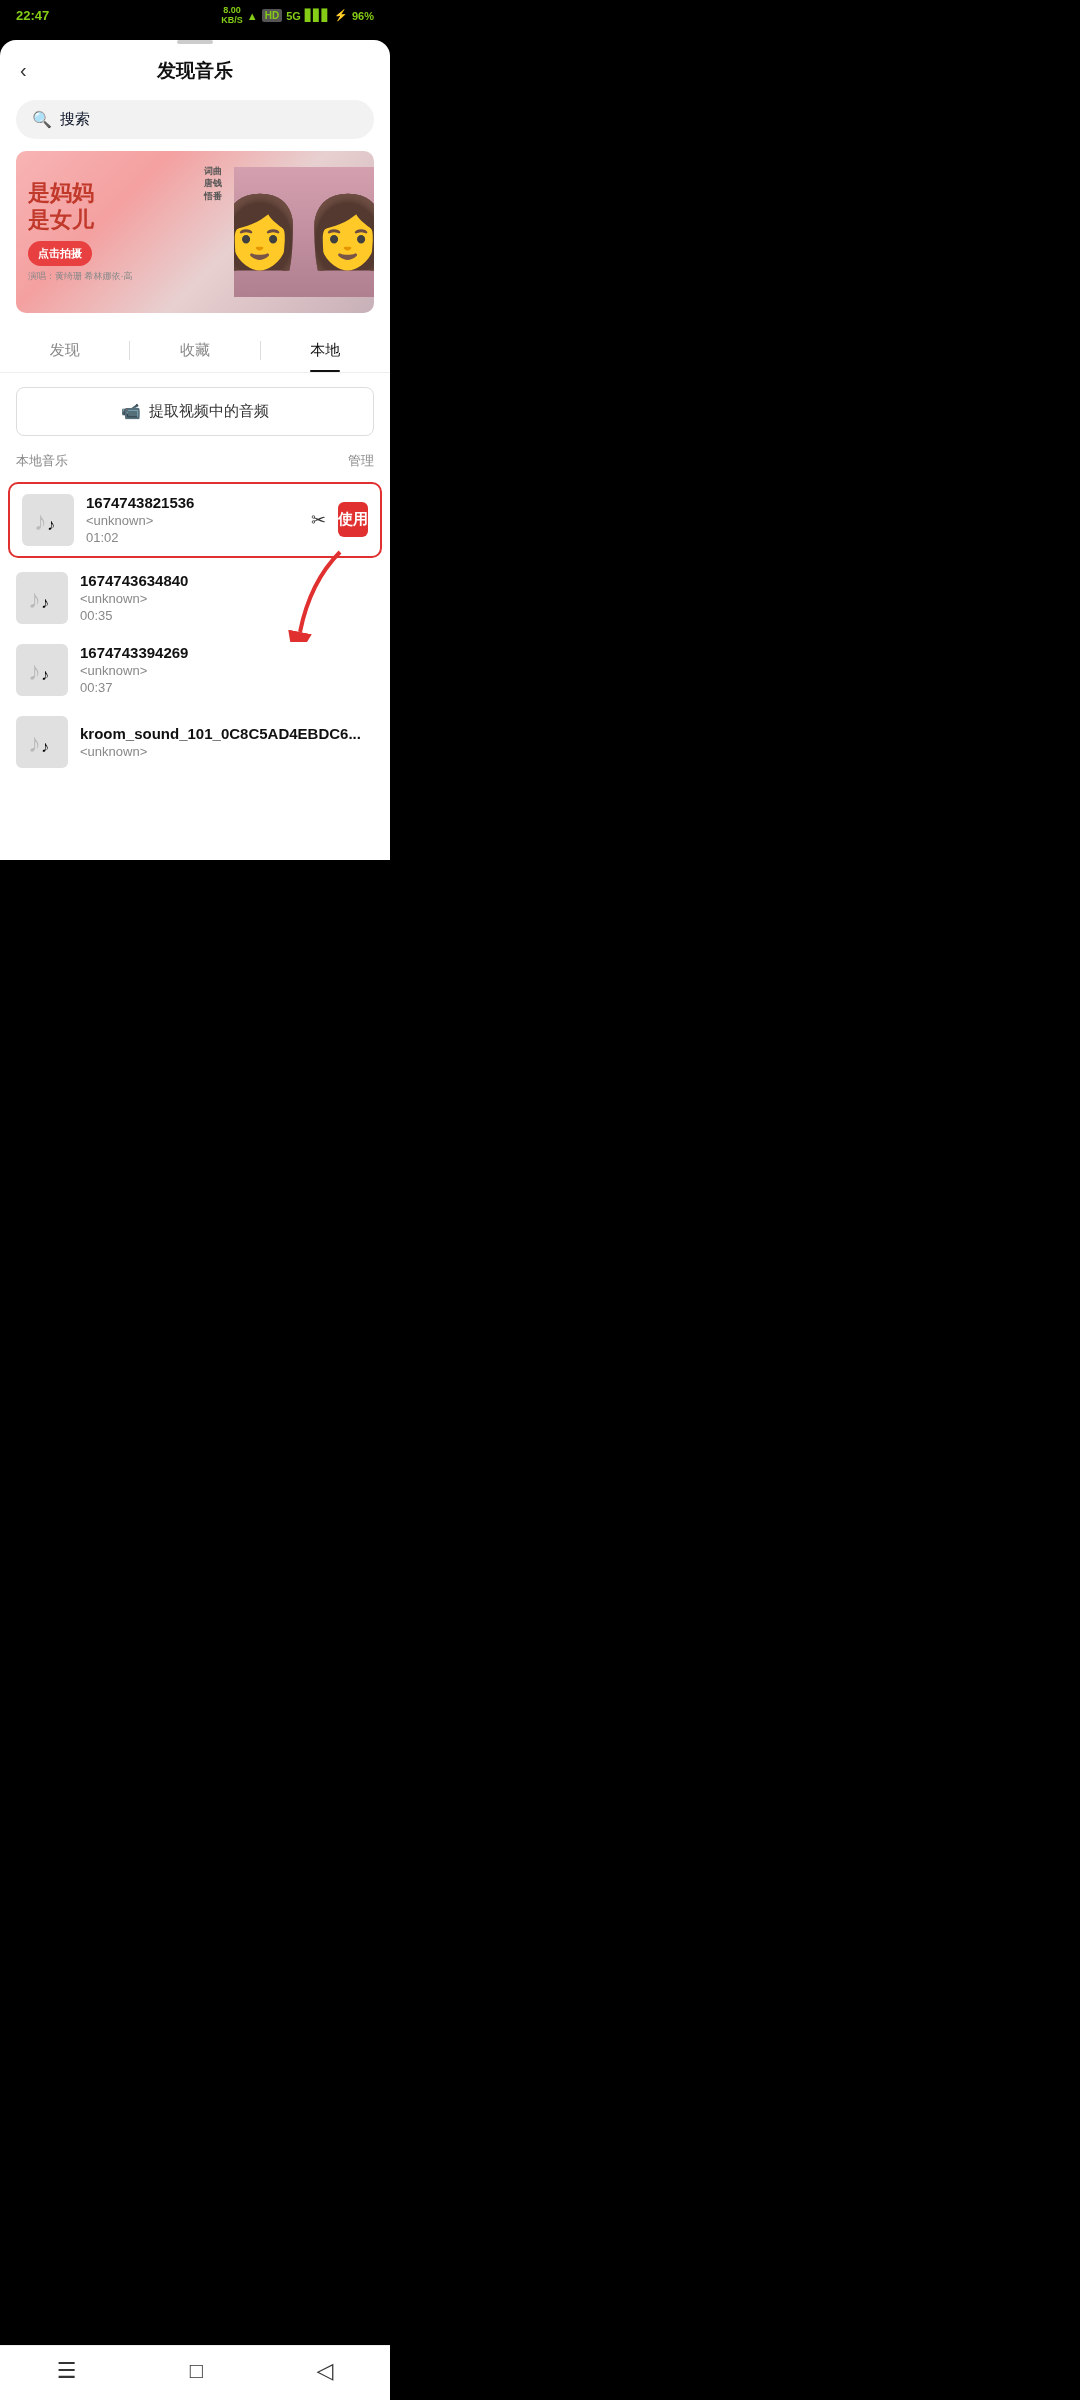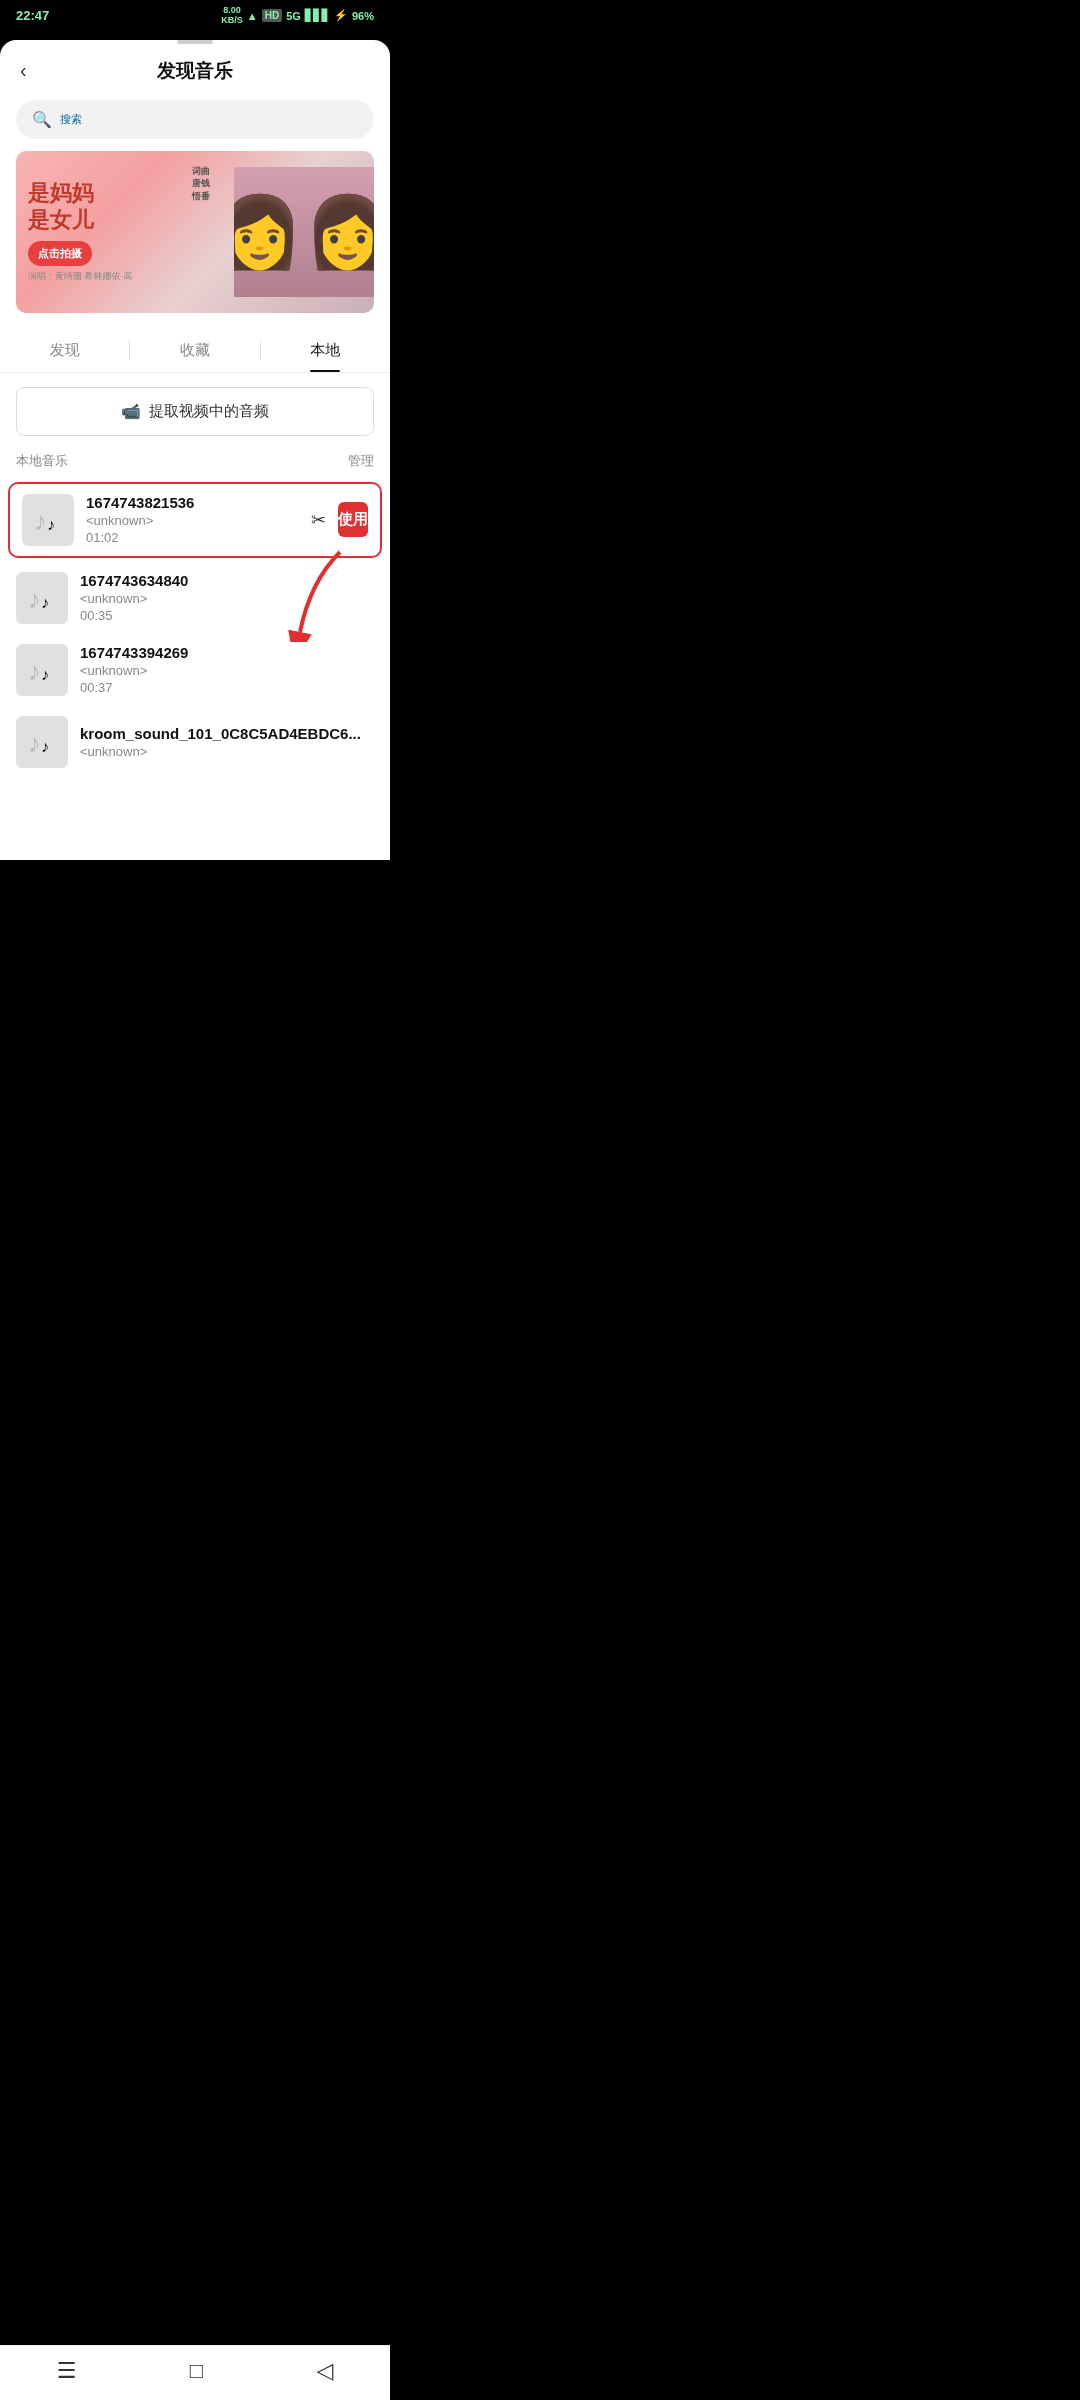--- a/index.html
+++ b/index.html
@@ -7,21 +7,21 @@
     body {
       background: #000;
       width: 390px;
       min-height: 866px;
       font-family: -apple-system, 'PingFang SC', 'Helvetica Neue', Arial, sans-serif;
       overflow-x: hidden;
       position: relative;
     }
     .status-bar {
       background: #000;
-      color: #86efac;
+      color: #84cc16;
       display: flex;
       justify-content: space-between;
       align-items: center;
       padding: 6px 16px 4px;
       font-size: 13px;
       font-weight: 600;
     }
     .status-right {
       display: flex;
       align-items: center;
@@ -72,22 +72,22 @@
       display: flex;
       align-items: center;
       padding: 10px 16px;
       gap: 8px;
     }
     .search-icon {
       color: #999;
       font-size: 16px;
     }
     .search-placeholder {
-      color: #0369a1;
-      font-size: 11px;
+      color: #0f172a;
+      font-size: 15px;
     }
     .banner {
       margin: 0 16px 16px;
       border-radius: 10px;
       overflow: hidden;
       height: 162px;
       background: linear-gradient(135deg, #f8b4b4 0%, #f4a0a0 30%, #e8d0d0 60%, #c8b0b8 100%);
       position: relative;
       display: flex;
       align-items: center;
@@ -327,21 +327,21 @@
 
   <div class="search-bar">
     <span class="search-icon">🔍</span>
     <span class="search-placeholder">搜索</span>
   </div>
 
   <div class="banner">
     <div class="banner-text-area">
       <div class="banner-main-text">
         <span>是妈妈</span>
-        <span style="position:absolute;right:164px;top:14px;font-size:9px;color:#555;line-height:1.4;">
+        <span style="position:absolute;right:152px;top:14px;font-size:9px;color:#555;line-height:1.4;">
           <span>词曲</span><br>
           <span>唐钱</span><br>
           <span>悟番</span>
         </span>
       </div>
       <div class="banner-main-text">是女儿</div>
       <div class="banner-cta">点击拍摄</div>
       <div class="banner-sub-text">演唱：黄绮珊 希林娜依·高</div>
     </div>
     <div class="banner-img-area">

